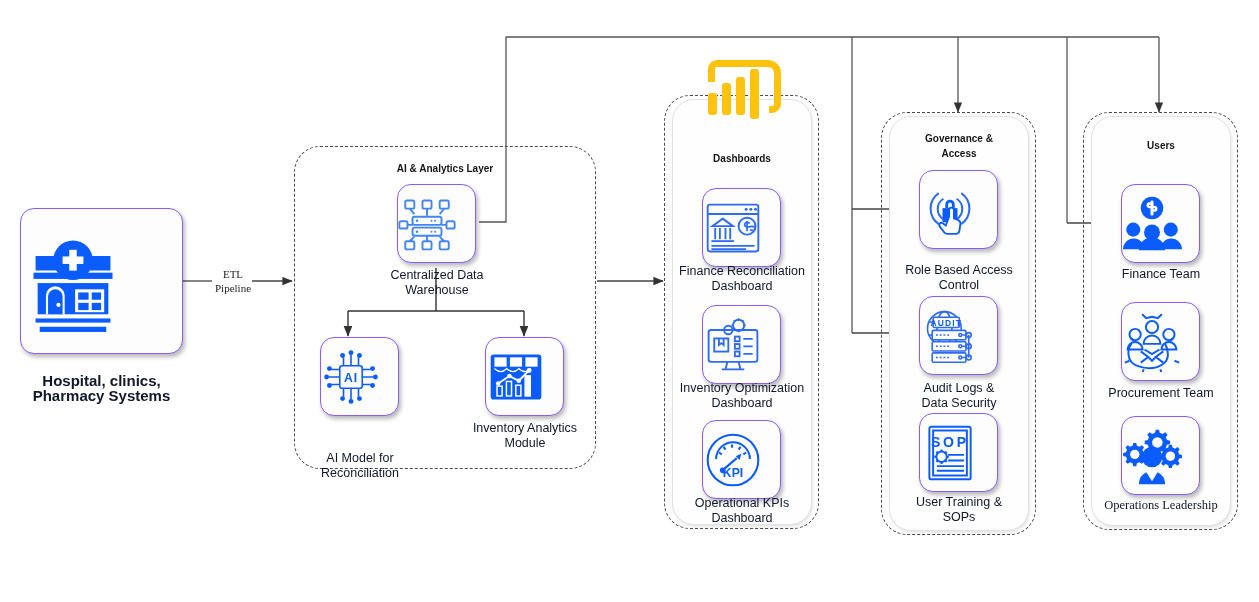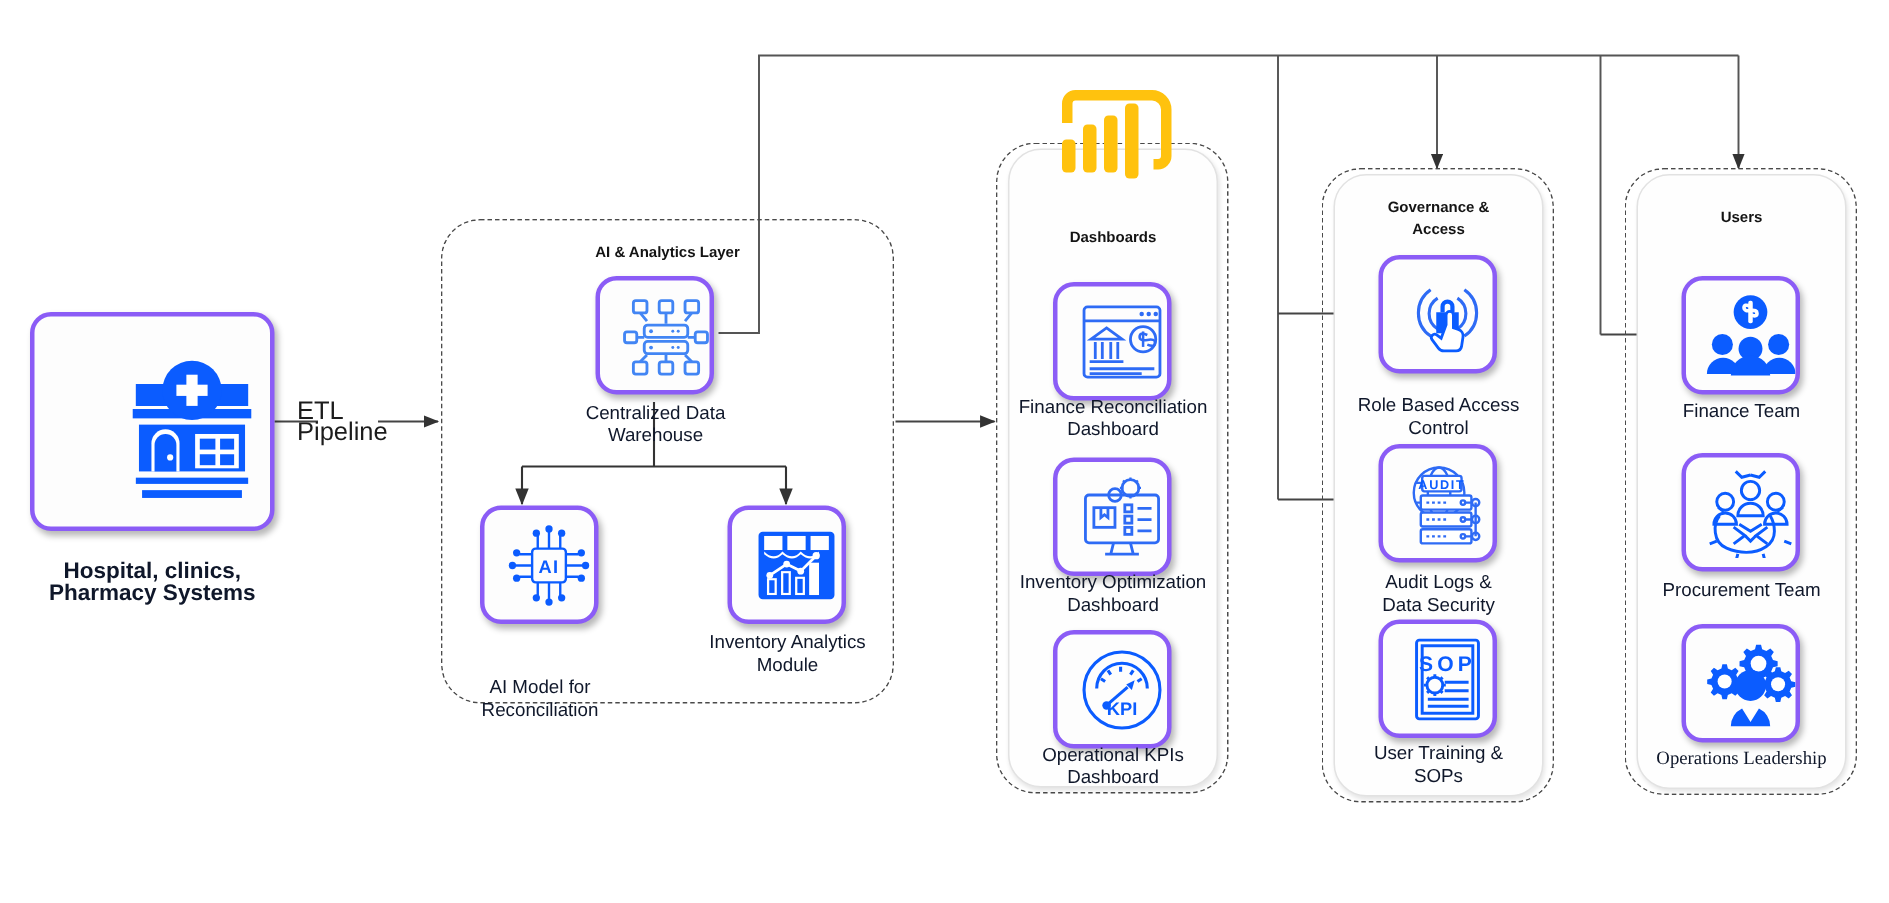--- a/index.html
+++ b/index.html
@@ -20,27 +20,27 @@
     position:absolute;
     left:0; top:0;
     width:1259px; height:602px;
     overflow:visible;
     pointer-events:none;
   }
   
   .tile{
     position:absolute;
     background:#fdfdfd;
-    border:3px solid #8b5cf6;
+    border:1px solid #8b5cf6;
     border-radius:14px;
     box-shadow:2px 3px 4px rgba(0,0,0,0.28);
     box-sizing:border-box;
     display:flex;
     align-items:center;
-    justify-content:flex-end;
+    justify-content:flex-start;
   }
   .tile svg{display:block;}
   .caption{
     position:absolute;
     text-align:center;
     font-size:12.5px;
     line-height:15px;
     color:#0f172a;
     white-space:pre-line;
   }
@@ -49,25 +49,26 @@
     position:absolute;
     text-align:center;
     font-weight:bold;
     font-size:10px;
     line-height:15px;
     color:#141414;
     white-space:pre-line;
   }
   .edgelabel{
     position:absolute;
-    text-align:left;
-    font-size:17px;
+    text-align:center;
+    font-size:11px;
     line-height:14px;
     color:#1c1c1c;
     white-space:pre-line;
+    font-family:Liberation Serif, serif;
   }
   
   .group{
     position:absolute;
     border:1.6px dashed #4a4a4a;
     border-radius:26px;
     box-sizing:border-box;
     background:transparent;
   }
   .group-inner{

